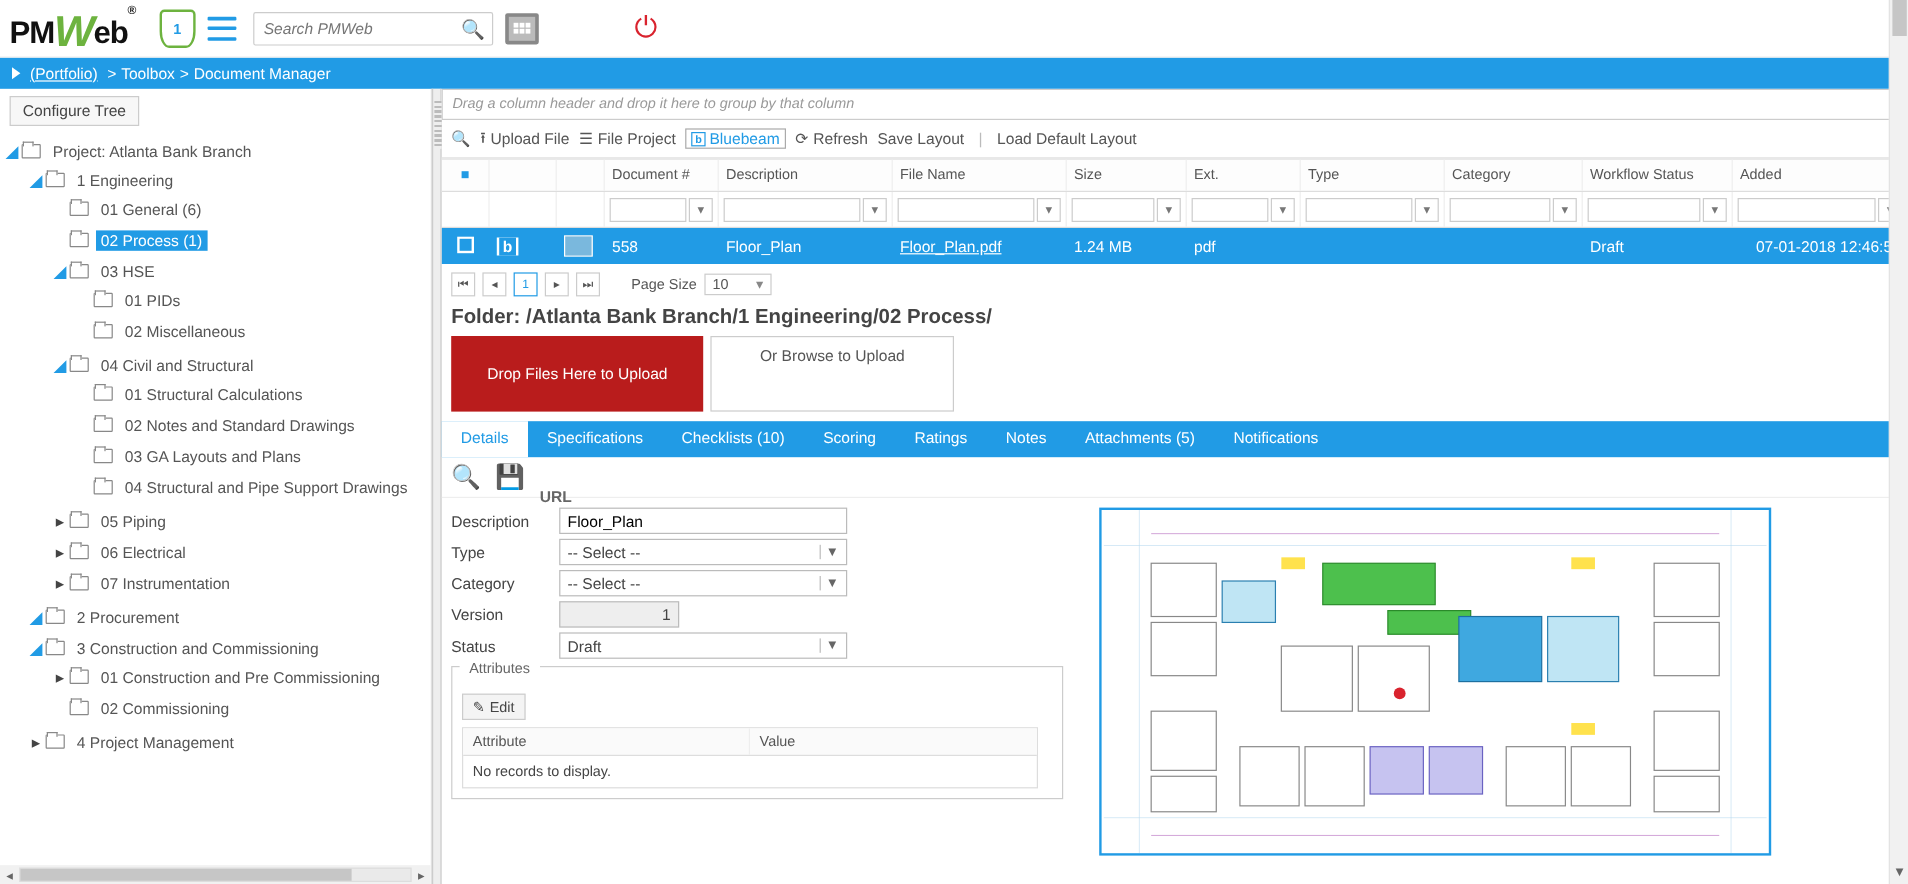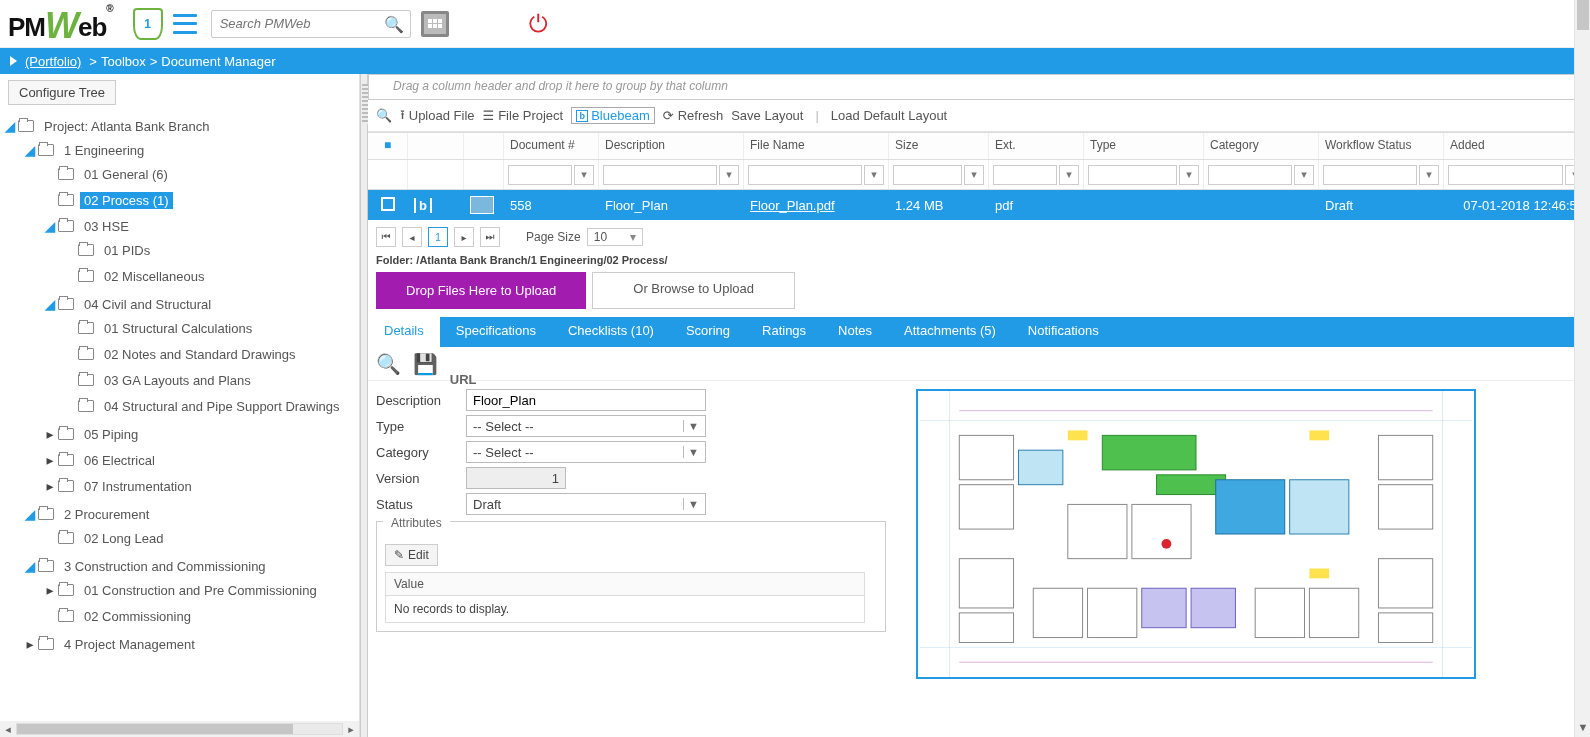--- a/index.html
+++ b/index.html
@@ -58,21 +58,21 @@
 
 .left-splitter { width:8px; background:#eee; border-left:1px solid #ccc; border-right:1px solid #ccc; position:relative;}
 .left-splitter .grip { width:6px; height:40px; background: repeating-linear-gradient(#bbb,#bbb 2px,#eee 2px,#eee 4px); position:absolute; top:10px; left:1px;}
 
 .hscroll { position:absolute; bottom:0; left:0; right:0; height:16px; background:#f1f1f1; display:flex; align-items:center;}
 .hscroll .harrow { width:16px; text-align:center; color:#666; font-size:11px; cursor:pointer;}
 .hscroll .track { flex:1; height:12px; background:#eaeaea; margin:0 0; border:1px solid #ddd; position:relative;}
 .hscroll .track .thumb { position:absolute; left:0; top:0; bottom:0; width:85%; background:#c6c6c6;}
 
 
-.group-hint { height:26px; border:1px solid #ccc; margin:0; padding:4px 24px; font-style:italic; color:#999; font-size:12px; background:#fff;}
+.group-hint { height:26px; border:1px solid #ccc; margin:0; padding:4px 8px; font-style:italic; color:#999; font-size:12px; background:#fff;}
 .toolbar { height:32px; display:flex; align-items:center; gap:8px; padding:0 8px; border-bottom:1px solid #e3e3e3;}
 .toolbar .tb-btn { display:flex; align-items:center; gap:4px; color:#555; cursor:pointer; font-size:13px;}
 .toolbar .divider { color:#bbb; margin:0 4px;}
 .toolbar .bluebeam { border:1px solid #aaa; padding:0 4px; display:flex; align-items:center; gap:3px; color:#219be5; font-size:13px;}
 .toolbar .bluebeam .b-ico{ border:1px solid #219be5; width:12px;height:12px; display:flex; align-items:center; justify-content:center; font-size:9px; font-weight:bold;}
 
 .grid-head { display:flex; height:28px; border-top:1px solid #ddd; border-bottom:1px solid #ddd; background:#fdfdfd; font-size:12px; color:#555;}
 .grid-head .col { border-right:1px solid #eee; padding:5px 6px; overflow:hidden; white-space:nowrap;}
 .grid-filter { display:flex; height:30px; border-bottom:1px solid #ddd;}
 .grid-filter .col { border-right:1px solid #eee; padding:3px 4px; display:flex; align-items:center; gap:2px;}
@@ -85,25 +85,25 @@
 
 .grid-row { display:flex; height:30px; background:#219be5; color:#fff; font-size:13px; align-items:center;}
 .grid-row .col { padding:0 6px; overflow:hidden; white-space:nowrap;}
 .grid-row .sq { width:14px; height:14px; border:2px solid #fff; display:inline-block;}
 .grid-row a { color:#fff; text-decoration:underline;}
 .grid-row .thumb-mini { width:24px; height:18px; background:#7ab8dd; border:1px solid #fff;}
 
 .pager { height:34px; display:flex; align-items:center; gap:6px; padding:0 8px; font-size:12px; color:#555;}
 .pager .pg-btn { width:20px; height:20px; border:1px solid #ccc; display:flex; align-items:center; justify-content:center; font-size:10px; cursor:pointer; background:#fff;}
 .pager .pg-cur { border-color:#219be5; color:#219be5;}
-.folder-path { font-size:11px; padding:0 8px 6px 8px;}
+.folder-path { font-size:17px; padding:0 8px 6px 8px;}
 .folder-path b { font-weight:bold;}
 
 .upload-row { display:flex; gap:6px; padding:0 8px 8px 8px;}
-.drop-btn { background:#a21caf; color:#fff; padding:11px 30px; font-size:13px; cursor:pointer;}
+.drop-btn { background:#b91c1c; color:#fff; padding:24px 30px; font-size:13px; cursor:pointer;}
 .browse-btn { border:1px solid #ccc; padding:8px 40px; color:#555; background:#fff; font-size:13px; cursor:pointer;}
 
 .tabs { display:flex; height:30px; background:#219be5; color:#fff; font-size:13px;}
 .tabs .tab { padding:6px 16px; cursor:pointer;}
 .tabs .tab.active { background:#fff; color:#219be5; font-weight:500;}
 
 .details-bar { height:34px; display:flex; align-items:center; gap:12px; padding:0 8px; border-bottom:1px solid #eee;}
 .details-bar .big-ico { font-size:20px; color:#555; cursor:pointer;}
 
 .details-body { display:flex; padding:8px; gap:20px;}
@@ -283,27 +283,20 @@
                   </li>
               </ul>
             </li>
             <li>
                 <div class="row">
                   <span class="toggle">◢</span>
                   <span class="fold"></span>
                   <span class="lbl">2 Procurement</span>
                 </div>
               <ul class="d3">
-                <li>
-                    <div class="row">
-                      <span class="toggle"></span>
-                      <span class="fold"></span>
-                      <span class="lbl">02 Long Lead</span>
-                    </div>
-                  </li>
               </ul>
             </li>
             <li>
                 <div class="row">
                   <span class="toggle">◢</span>
                   <span class="fold"></span>
                   <span class="lbl">3 Construction and Commissioning</span>
                 </div>
               <ul class="d3">
                 <li>
@@ -512,20 +505,21 @@
           </div>
         <div class="attrs">
           <span class="attrs-title">Attributes</span>
           <div class="attrs-inner">
             <span class="edit-btn">
                 <span>✎</span>
                 <span>Edit</span>
               </span>
             <div class="attr-grid">
               <div class="h">
+                  <div>Attribute</div>
                   <div>Value</div>
                 </div>
               <div class="empty">No records to display.</div>
             </div>
           </div>
         </div>
       </div>
 
       <div class="preview">
         <svg viewBox="0 0 560 290">

